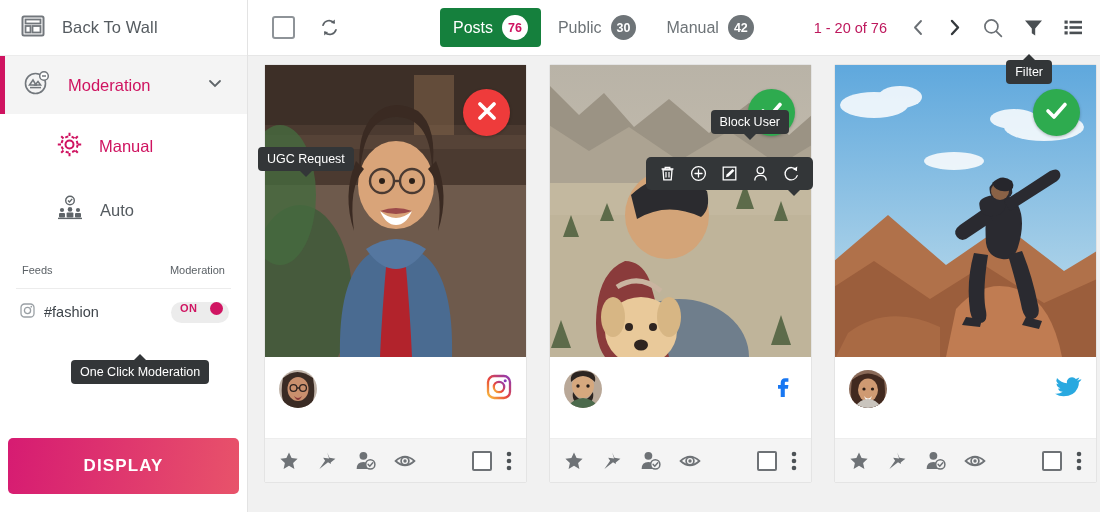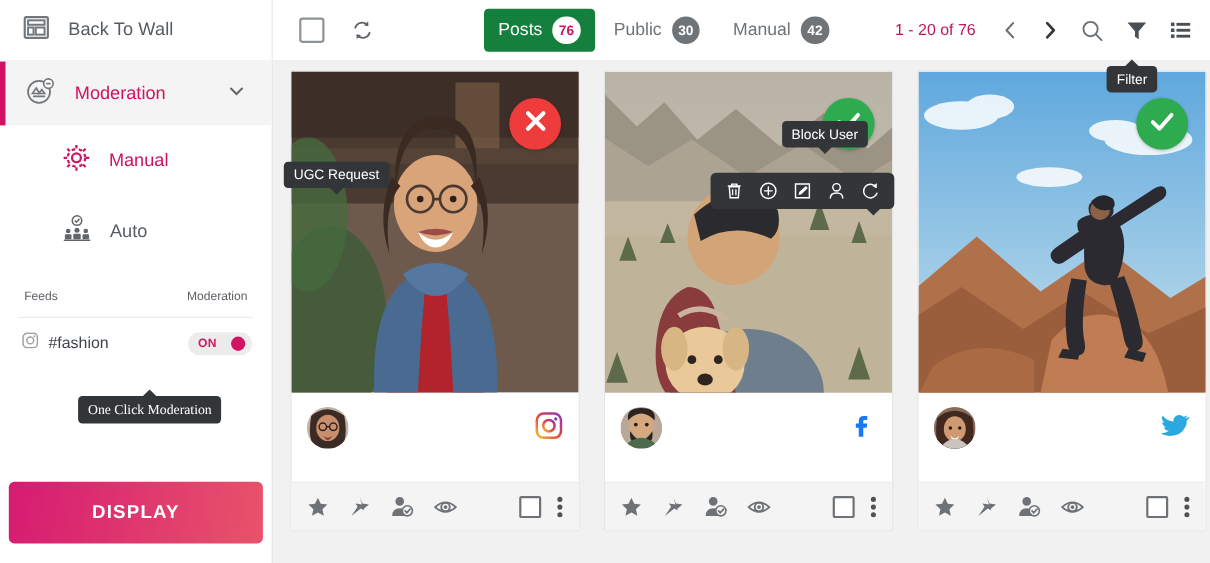--- a/index.html
+++ b/index.html
@@ -53,21 +53,21 @@
   .sb-divider { height: 1px; background: #ececec; margin: 12px 16px 0 16px; }
   .sb-feedrow {
     display: flex; align-items: center; justify-content: space-between;
     padding: 0 18px 0 20px; height: 38px; margin-top: 4px;
   }
   .sb-feedrow-left { display: flex; align-items: center; gap: 9px; }
   .sb-feed-name { font-size: 14.5px; color: #3e444a; }
 
   .toggle {
     width: 58px; height: 21px; border-radius: 11px;
-    background: #ececec; display: flex; align-items: center;
+    background: #ececec; display: flex; 
     justify-content: space-between; padding: 0 6px 0 9px;
     position: relative;
   }
   .toggle-text { font-size: 11px; font-weight: bold; color: #d01562; letter-spacing: .4px; }
   .toggle-knob { width: 13px; height: 13px; border-radius: 50%; background: #d01562; }
 
   .display-btn {
     position: absolute; left: 8px; right: 8px; bottom: 18px;
     height: 56px; border-radius: 5px;
     background: linear-gradient(100deg,#d61b72 0%,#e8536a 100%);
@@ -265,21 +265,21 @@
           </svg>
         </span>
         <span class="sb-feed-name">#fashion</span>
       </span>
       <span class="toggle">
         <span class="toggle-text">ON</span>
         <span class="toggle-knob"></span>
       </span>
     </div>
 
-    <div class="tip tip-up" style="left:71px; top:360px;font-family:Liberation Serif, serif;">
+    <div class="tip tip-up" style="left:71px; top:360px;">
       <span>One Click Moderation</span>
     </div>
 
     <button class="display-btn">DISPLAY</button>
   </aside>
 
   <section class="main">
 
     <div class="topbar">
       <span class="tb-check"></span>

